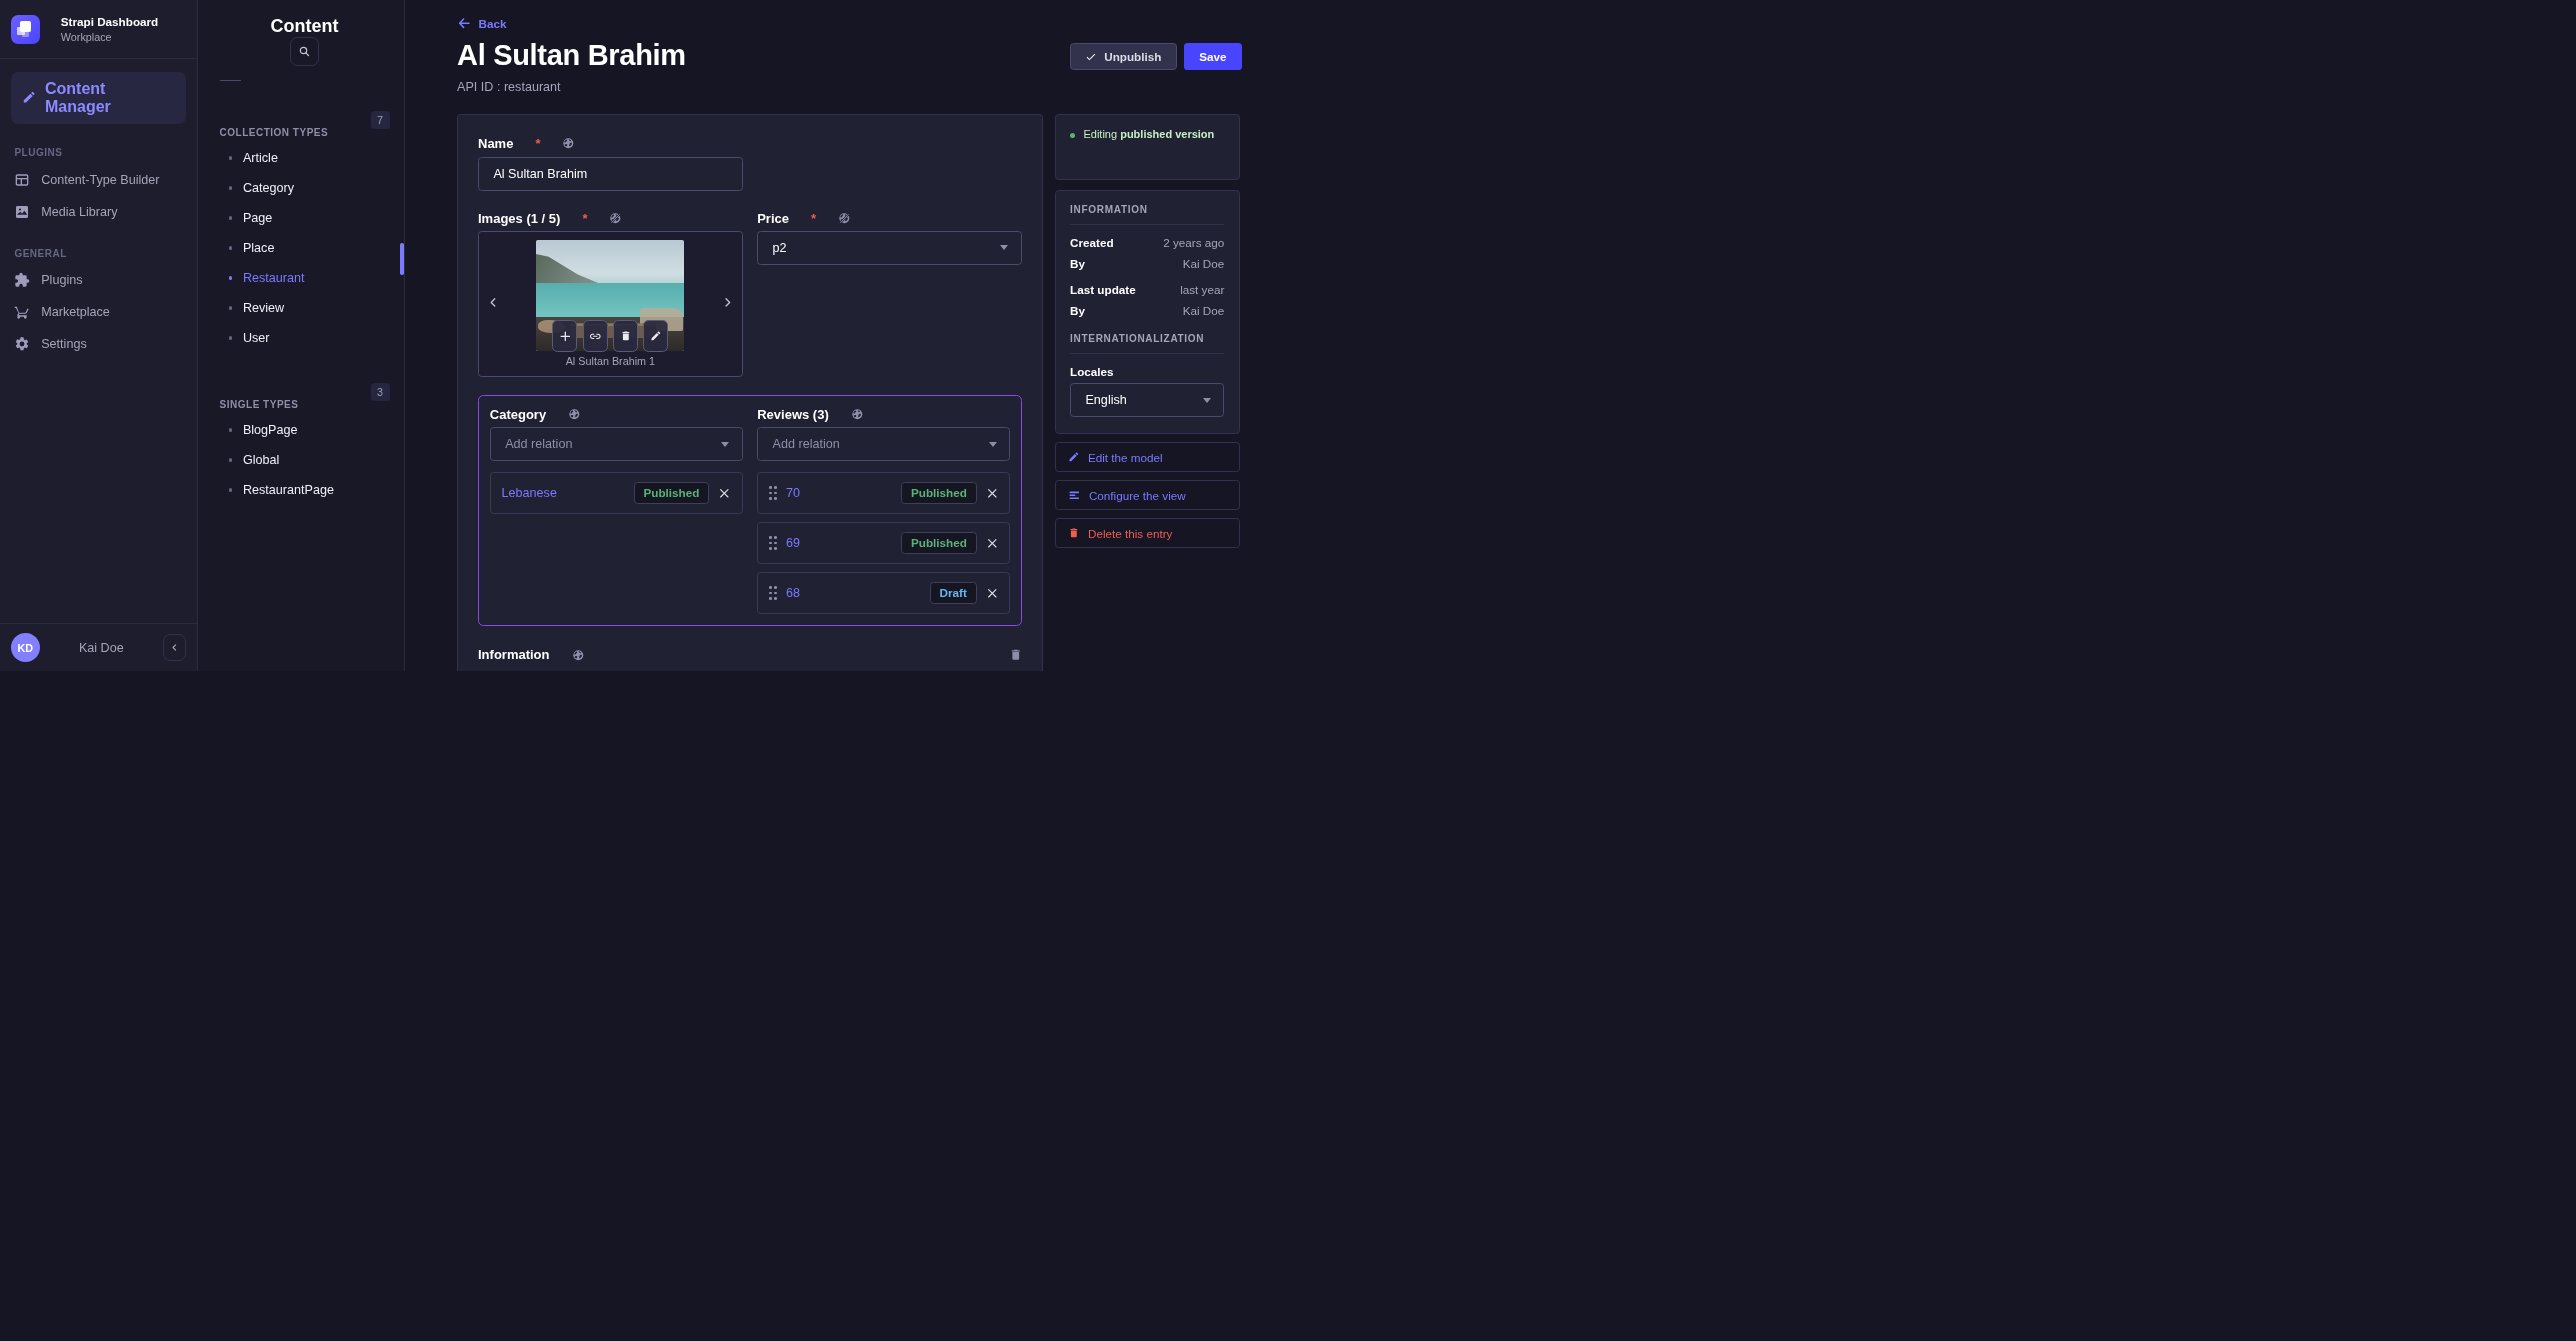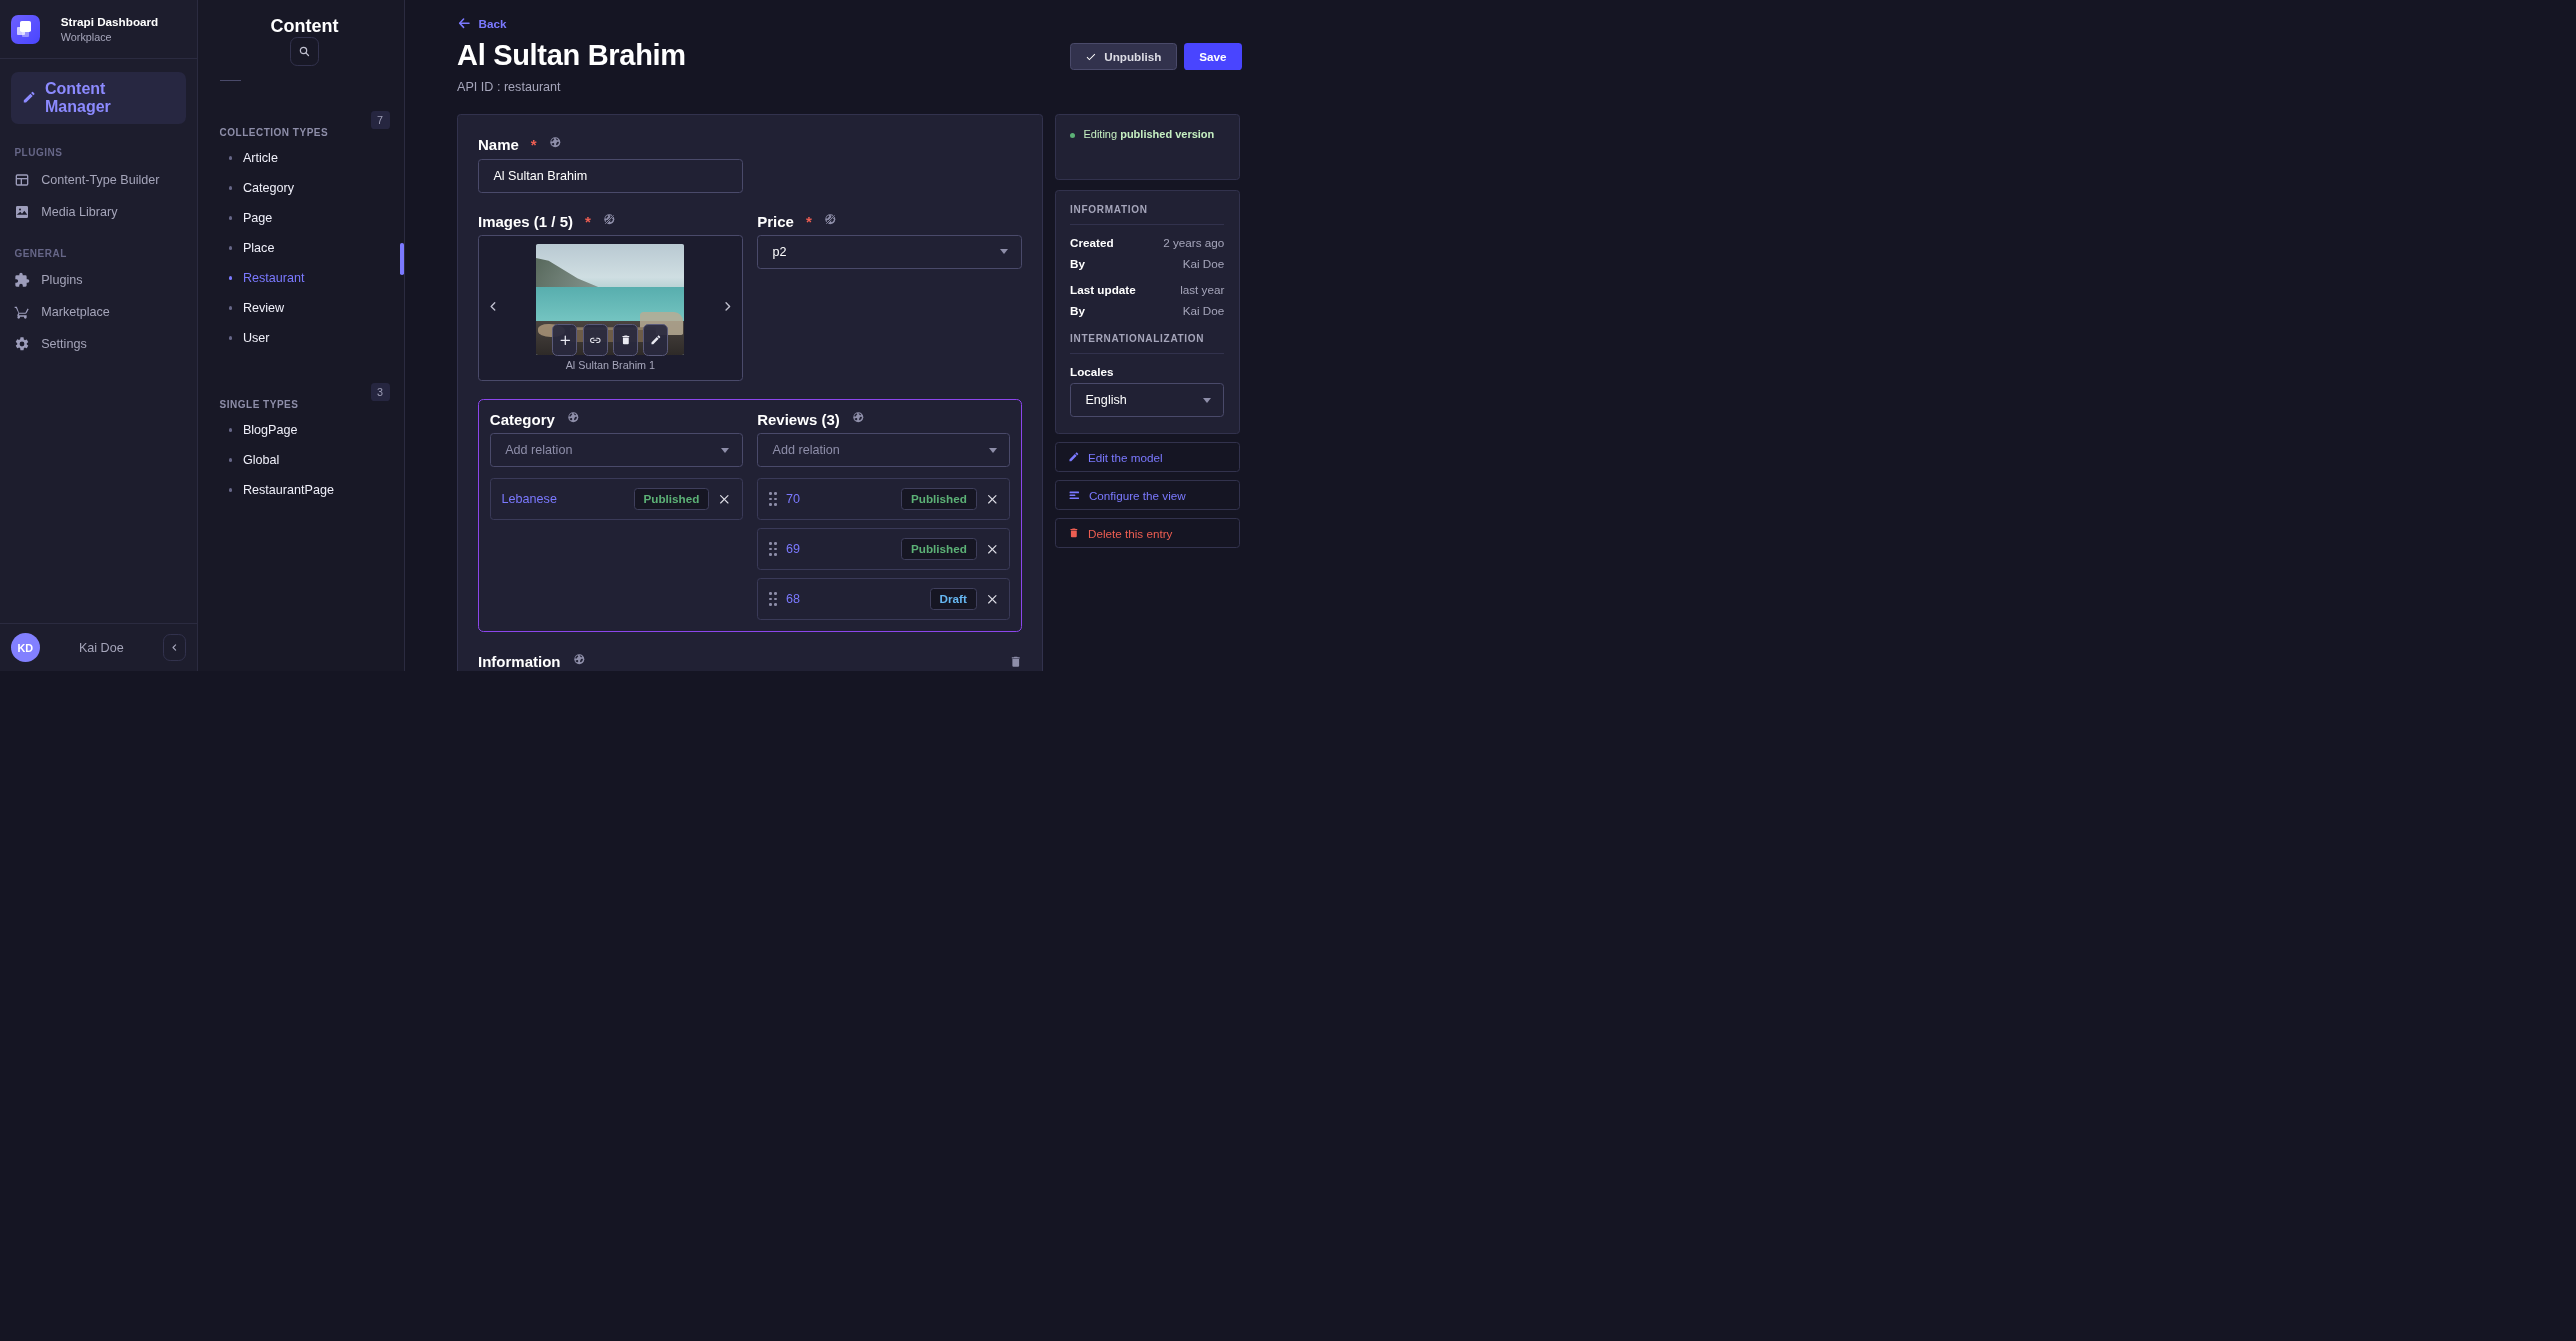--- a/index.html
+++ b/index.html
@@ -63,21 +63,21 @@
   .btn { height: 27px; border-radius: 3.6px; font-size: 11.7px; font-weight: 600; display: flex; align-items: center; gap: 7.2px; padding: 0 14.4px; cursor: pointer; border: 0.9px solid transparent; }
   .btn-secondary { background: #32324d; border-color: #4a4a6a; color: #dcdce4; }
   .btn-primary { background: #4945ff; color: #fff; }
   .api-id { margin-top: 7.2px; font-size: 12.6px; color: #a5a5ba; }
 
   .content-row { display: flex; gap: 11.7px; margin-top: 20px; align-items: flex-start; }
 
   
   .form-card { width: 586px; flex: 0 0 586px; background: #212134; border: 0.9px solid #32324d; border-radius: 3.6px; padding: 21.6px 20px 36px 20px; height: 575px; }
   .grid-2 { display: grid; grid-template-columns: 1fr 1fr; gap: 14.4px; }
-  .field-label { display: flex; gap: 12px; font-size: 15px; font-weight: 700; color: #fff; margin-bottom: 5.4px; }
+  .field-label { display: flex; align-items: center; gap: 22px; font-size: 13px; font-weight: 700; color: #fff; margin-bottom: 5.4px; }
   .req { color: #ee5e52; }
   .text-input { width: 100%; height: 34px; background: #212134; border: 0.9px solid #4a4a6a; border-radius: 3.6px; color: #fff; font-size: 12.6px; padding: 0 14.4px; font-family: "Liberation Sans", sans-serif; outline: none; }
   .input-wrap { position: relative; }
   .input-icon-right { position: absolute; right: 10.8px; top: 50%; transform: translateY(-50%); color: #c0c0cf; cursor: pointer; display: flex; }
   .select { height: 34px; background: #212134; border: 0.9px solid #4a4a6a; border-radius: 3.6px; display: flex; align-items: center; justify-content: space-between; padding: 0 12.6px 0 14.4px; font-size: 12.6px; color: #fff; cursor: pointer; }
   .select .caret { width: 0; height: 0; border-left: 4.5px solid transparent; border-right: 4.5px solid transparent; border-top: 5.4px solid #8e8ea9; }
   .select.placeholder-style { color: #8e8ea9; }
   .row-mt { margin-top: 20px; }
 
   

